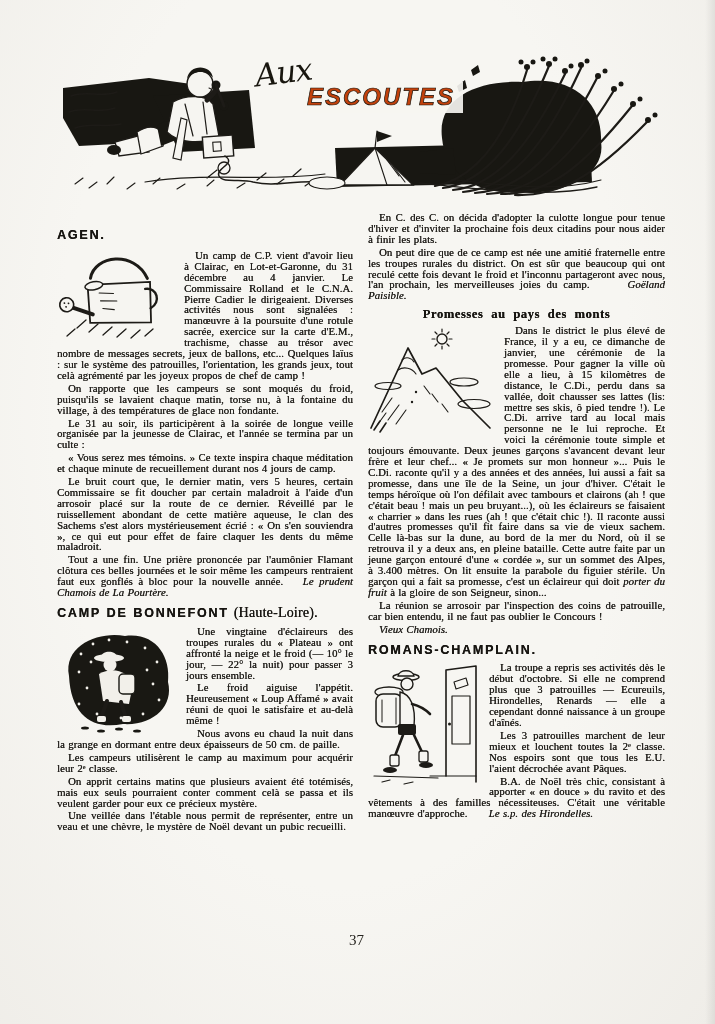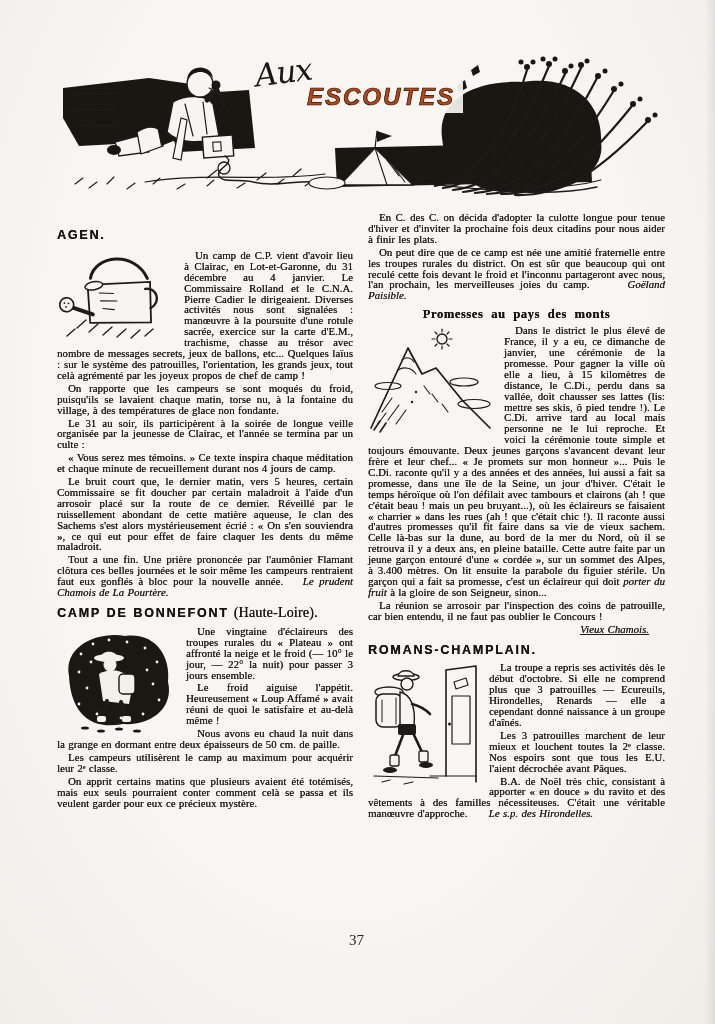--- a/index.html
+++ b/index.html
@@ -53,21 +53,21 @@
     font-size:14px;letter-spacing:0.2px;margin-left:5px;text-shadow:0.15px 0 currentColor;
   }
   h2.mid{margin:10px 0 7px 0;}
   h3{
     font-family:"Liberation Serif", serif;font-weight:bold;
     font-size:12.5px;letter-spacing:0.6px;word-spacing:4px;
     text-align:center;margin:8px 0 5px 0;color:#171511;text-indent:0;
   }
   .sig-inline{font-style:italic;margin-left:14px;}
   .sig-inline.wide{margin-left:32px;}
-  .sig-line{text-align:right;font-style:italic;padding-right:16px;margin:1px 0 0 0;text-indent:0;text-decoration:underline;}
+  .sig-line{font-style:italic;padding-right:16px;margin:1px 0 0 0;text-indent:0;}
   
   .illo{float:left;display:block;}
   .illo svg{display:block;}
   .illo-can {width:118px;height:92px;margin:2px 9px 1px 0;}
   .illo-snow{width:120px;height:106px;margin:2px 9px 1px 0;}
   .illo-mtn {width:128px;height:110px;margin:1px 8px 1px 0;}
   .illo-door{width:112px;height:124px;margin:2px 9px 1px 0;}
   
   .page-number{
     position:absolute;left:320px;top:932px;width:44px;
@@ -242,20 +242,21 @@
               <ellipse cx="80" cy="103" rx="4" ry="1.6"></ellipse>
           </g>
         </svg>
       </span>
       <span>Une vingtaine d'éclaireurs des troupes rurales du « Plateau » ont affronté la neige et le froid (— 10° le jour, — 22° la nuit) pour passer 3 jours ensemble.</span>
     </p>
     <p><span>Le froid aiguise l'appétit. Heureusement « Loup Affamé » avait réuni de quoi le satisfaire et au-delà même !</span></p>
     <p><span>Nous avons eu chaud la nuit dans la grange en dormant entre deux épaisseurs de 50 cm. de paille.</span></p>
     <p><span>Les campeurs utilisèrent le camp au maximum pour acquérir leur 2ᵉ classe.</span></p>
     <p><span>On apprit certains matins que plusieurs avaient été totémisés, mais eux seuls pourraient conter comment celà se passa et ils veulent garder pour eux ce précieux mystère.</span></p>
+    <p><span>Une veillée dans l'étable nous permit de représenter, entre un veau et une chèvre, le mystère de Noël devant un pubic recueilli.</span></p>
   </div>
 
   <div class="col col-right">
 
     <p><span>En C. des C. on décida d'adopter la culotte longue pour tenue d'hiver et d'inviter la prochaine fois deux citadins pour nous aider à finir les plats.</span></p>
     <p>
       <span>On peut dire que de ce camp est née une amitié fraternelle entre les troupes rurales du district. On est sûr que beaucoup qui ont reculé cette fois devant le froid et l'inconnu partageront avec nous, l'an prochain, les merveilleuses joies du camp.</span>
       <span class="sig-inline wide">Goëland Paisible.</span>
     </p>
 

